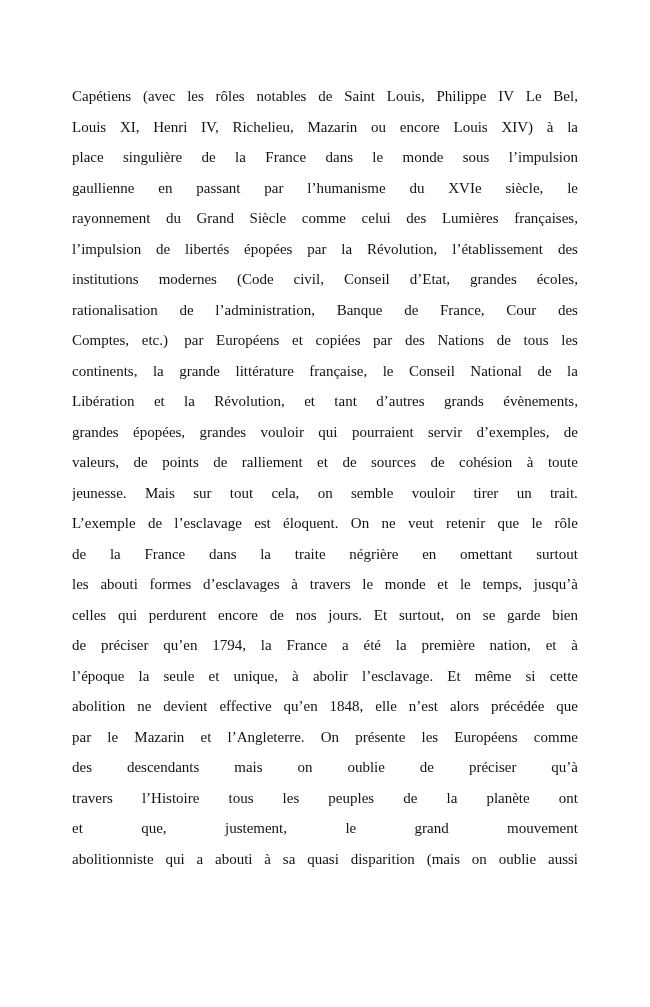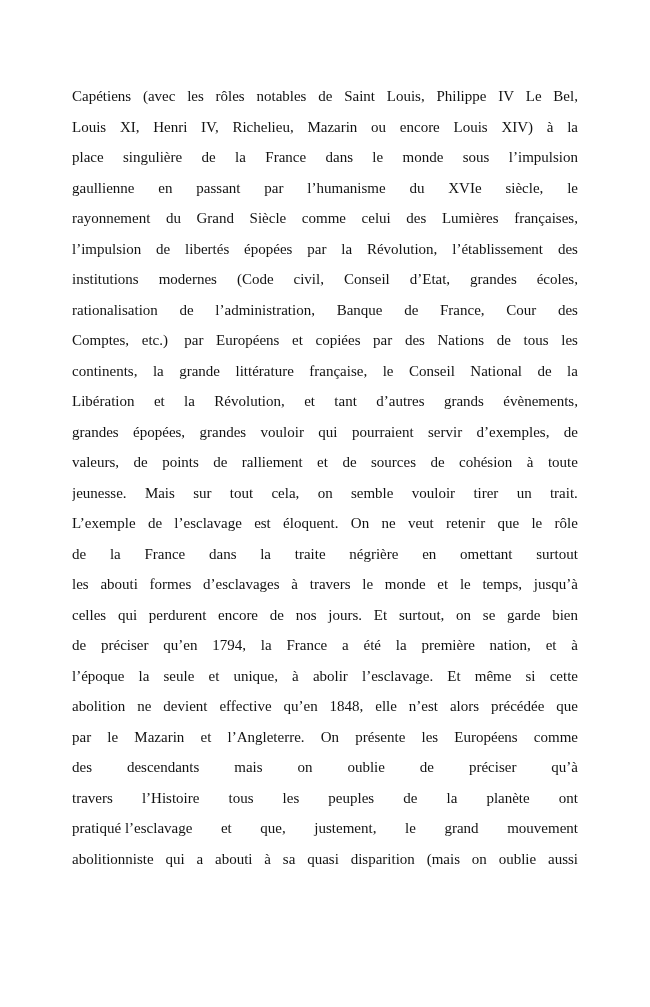--- a/index.html
+++ b/index.html
@@ -68,17 +68,17 @@
       <div class="line"><span>L’exemple</span><span>de</span><span>l’esclavage</span><span>est</span><span>éloquent.</span><span>On</span><span>ne</span><span>veut</span><span>retenir</span><span>que</span><span>le</span><span>rôle</span></div>
       <div class="line"><span>de</span><span>la</span><span>France</span><span>dans</span><span>la</span><span>traite</span><span>négrière</span><span>en</span><span>omettant</span><span>surtout</span></div>
       <div class="line"><span>les</span><span>abouti</span><span>formes</span><span>d’esclavages</span><span>à</span><span>travers</span><span>le</span><span>monde</span><span>et</span><span>le</span><span>temps,</span><span>jusqu’à</span></div>
       <div class="line"><span>celles</span><span>qui</span><span>perdurent</span><span>encore</span><span>de</span><span>nos</span><span>jours.</span><span>Et</span><span>surtout,</span><span>on</span><span>se</span><span>garde</span><span>bien</span></div>
       <div class="line"><span>de</span><span>préciser</span><span>qu’en</span><span>1794,</span><span>la</span><span>France</span><span>a</span><span>été</span><span>la</span><span>première</span><span>nation,</span><span>et</span><span>à</span></div>
       <div class="line"><span>l’époque</span><span>la</span><span>seule</span><span>et</span><span>unique,</span><span>à</span><span>abolir</span><span>l’esclavage.</span><span>Et</span><span>même</span><span>si</span><span>cette</span></div>
       <div class="line"><span>abolition</span><span>ne</span><span>devient</span><span>effective</span><span>qu’en</span><span>1848,</span><span>elle</span><span>n’est</span><span>alors</span><span>précédée</span><span>que</span></div>
       <div class="line"><span>par</span><span>le</span><span>Mazarin</span><span>et</span><span>l’Angleterre.</span><span>On</span><span>présente</span><span>les</span><span>Européens</span><span>comme</span></div>
       <div class="line"><span>des</span><span>descendants</span><span>mais</span><span>on</span><span>oublie</span><span>de</span><span>préciser</span><span>qu’à</span></div>
       <div class="line"><span>travers</span><span>l’Histoire</span><span>tous</span><span>les</span><span>peuples</span><span>de</span><span>la</span><span>planète</span><span>ont</span></div>
-      <div class="line"><span>pratiqué&nbsp;l’esclavage</span><span>et</span><span>que,</span><span>justement,</span><span>le</span><span>grand</span><span>mouvement</span></div>
+      <div class="line"><span>et</span><span>que,</span><span>justement,</span><span>le</span><span>grand</span><span>mouvement</span></div>
       <div class="line"><span>abolitionniste</span><span>qui</span><span>a</span><span>abouti</span><span>à</span><span>sa</span><span>quasi</span><span>disparition</span><span>(mais</span><span>on</span><span>oublie</span><span>aussi</span></div>
     </div>
   <div class="page-number">153</div>
 </div>
 
 </body></html>

